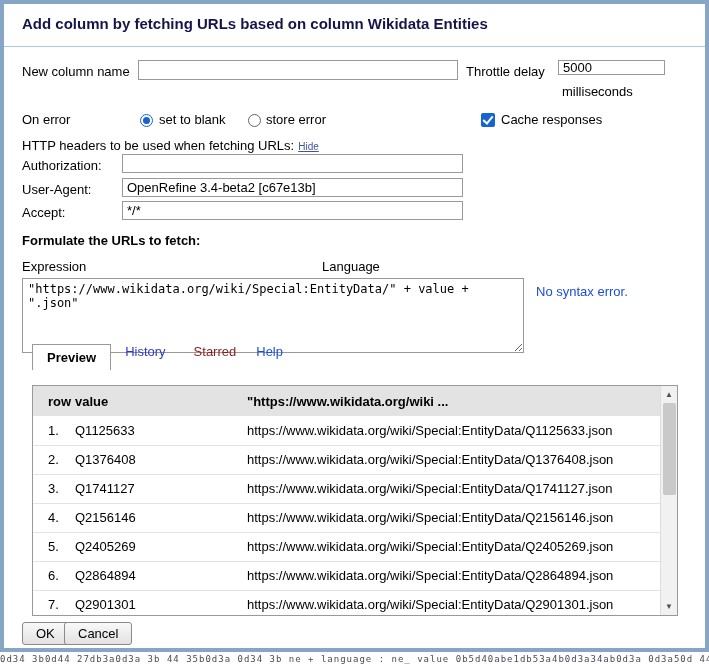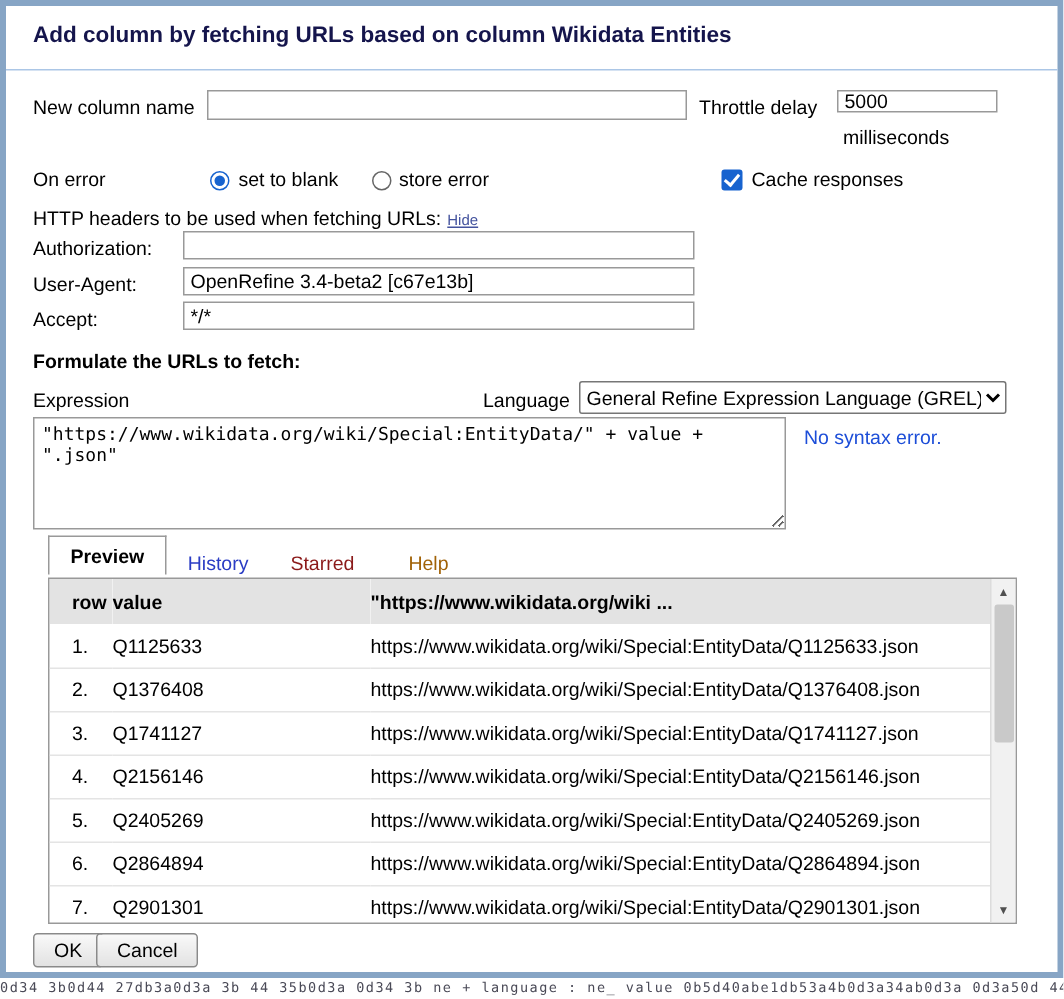--- a/index.html
+++ b/index.html
@@ -37,26 +37,26 @@
   .hdr-lbl2{left:18px;top:178px}.hdr-in2{left:118px;top:174px;width:341px;height:19px}
   .hdr-lbl3{left:18px;top:201px}.hdr-in3{left:118px;top:197px;width:341px;height:19px}
 
   .formulate{left:18px;top:229px;font-weight:bold}
   .expr-lbl{left:18px;top:255px}
   .lang-lbl{left:318px;top:255px}
   .lang-select{position:absolute;left:382px;top:250px;width:285px;height:22px;font:13px "Liberation Sans",sans-serif;border:1px solid #767676;border-radius:2px;background:#fff}
   .expr-ta{position:absolute;left:18px;top:274px;width:502px;height:75px;font:12px "DejaVu Sans Mono",monospace;border:1px solid #999;padding:3px 5px;resize:both;overflow:auto}
   .syntax{left:532px;top:280px;color:#1d4ed8}
 
-  .tabs{position:absolute;left:28px;top:353px;height:26px;display:flex;align-items:flex-end}
+  .tabs{position:absolute;left:28px;top:340px;height:26px;display:flex;align-items:flex-start}
   .tab-active{height:26px;padding:5px 14px;border:1px solid #999;border-bottom:none;background:#fff;font-size:13px;font-weight:bold;position:relative;z-index:2;cursor:pointer}
   .tab-link{font-size:13px;cursor:pointer;white-space:nowrap}
   .tab-history{margin-left:14px;color:#2a3cc4}
   .tab-starred{margin-left:28px;color:#8b1a1a}
-  .tab-help{margin-left:36px;color:#a16207}
+  .tab-help{margin-left:20px;color:#1d4ed8}
 
   .panel{position:absolute;left:28px;top:381px;width:646px;height:231px;border:1px solid #999;background:#fff;overflow:hidden}
   .ptable{border-collapse:collapse;table-layout:fixed;width:627px}
   .ptable col.w1{width:42px}
   .ptable col.w2{width:172px}
   .ptable th{background:#e3e3e3;height:30px;font-size:13px;text-align:left;font-weight:bold;padding:0;white-space:nowrap;overflow:hidden}
   .ptable td{height:29px;font-size:13px;padding:0;white-space:nowrap;overflow:hidden;border-bottom:1px solid #e4e4e4;color:#000}
   .ptable th:first-child,.ptable td:first-child{padding-left:15px}
 
   .sb{position:absolute;right:0;top:0;bottom:0;width:17px;background:#f1f1f1;border-left:1px solid #dcdcdc}
@@ -102,23 +102,20 @@
   <input class="txt hdr-in1" value="" style="">
   <div class="lbl hdr-lbl2">User-Agent:</div>
   <input class="txt hdr-in2" value="OpenRefine 3.4-beta2 [c67e13b]" style="">
   <div class="lbl hdr-lbl3">Accept:</div>
   <input class="txt hdr-in3" value="*/*" style="">
 
   <div class="lbl formulate">Formulate the URLs to fetch:</div>
 
   <div class="lbl expr-lbl">Expression</div>
   <div class="lbl lang-lbl">Language</div>
-  <select class="lang-select">
-    <option>General Refine Expression Language (GREL)</option>
-  </select>
 
   <textarea class="expr-ta" spellcheck="false" style="">"https://www.wikidata.org/wiki/Special:EntityData/" + value +
 ".json"</textarea>
   <div class="lbl syntax">No syntax error.</div>
 
   <div class="tabs">
     <div class="tab-active">Preview</div>
     <div class="tab-link tab-history">History</div>
     <div class="tab-link tab-starred">Starred</div>
     <div class="tab-link tab-help">Help</div>

